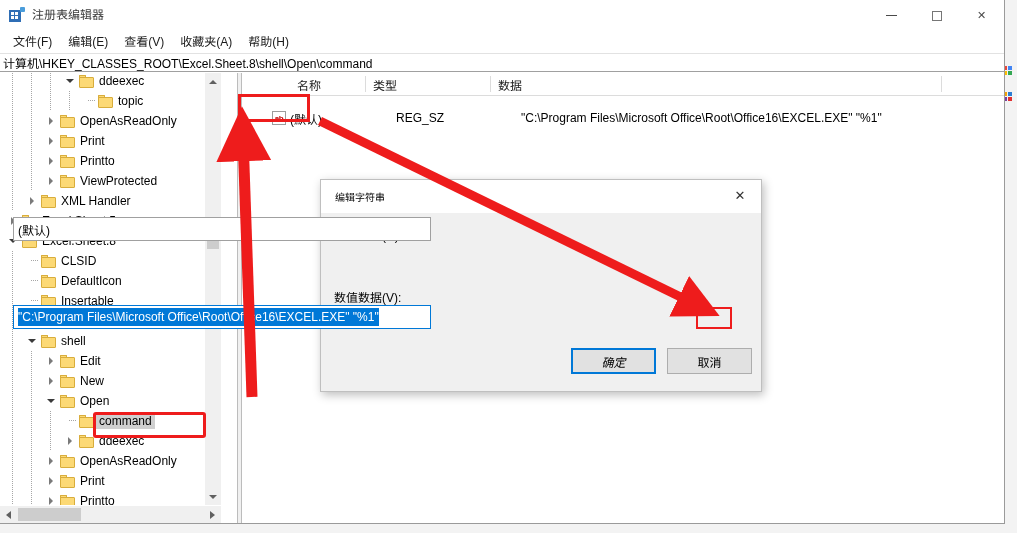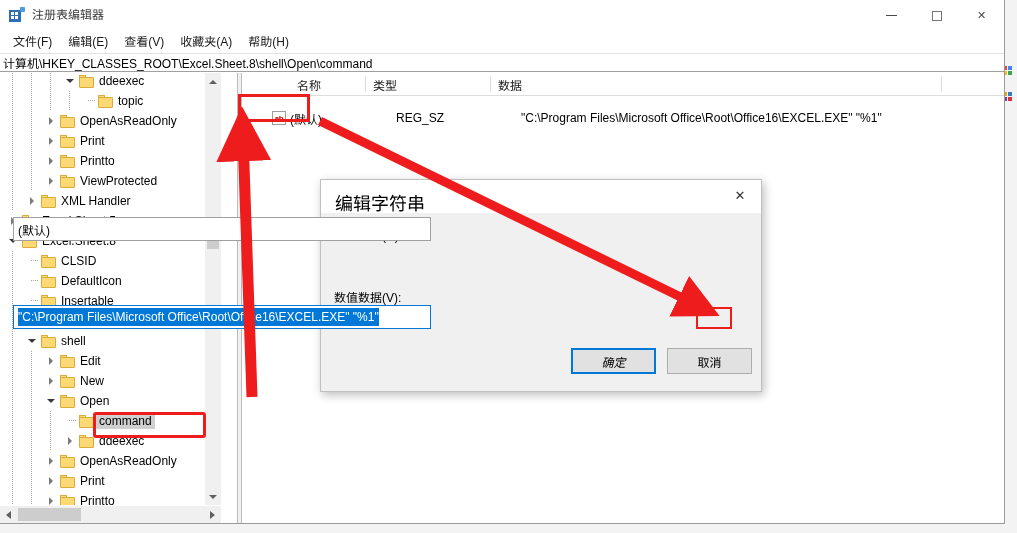--- a/index.html
+++ b/index.html
@@ -84,21 +84,21 @@
   .lrow{position:absolute;left:0;top:22px;width:100%;height:22px;}
   .lcell{position:absolute;top:12px;height:22px;display:flex;align-items:center;font-size:12px;color:#000;white-space:nowrap;margin-left:23px;}
   .ab-icon{width:14px;height:14px;position:relative;flex:none;margin-right:4px;}
   .ab-icon .pg{position:absolute;inset:0;border:1px solid #9d9d9d;background:#fff;box-sizing:border-box;}
   .ab-icon .tx{position:absolute;left:0;top:0;width:14px;height:14px;display:flex;align-items:center;justify-content:center;
     font-size:8px;font-weight:bold;color:#c00000;font-family:"Liberation Sans",sans-serif;letter-spacing:-0.3px;}
   
   #dialog{position:absolute;left:320px;top:179px;width:442px;height:213px;background:#f0f0f0;
     border:1px solid #bfbfbf;box-sizing:border-box;box-shadow:2px 3px 9px rgba(0,0,0,0.26);}
   #dlg-title{position:absolute;left:0;top:0;width:100%;height:33px;background:#ffffff;}
-  #dlg-title-text{position:absolute;left:14px;top:9px;font-size:18px;color:#000;}
+  #dlg-title-text{position:absolute;left:14px;top:9px;font-size:10px;color:#000;}
   #dlg-close{position:absolute;right:0;top:0;width:42px;height:31px;display:flex;align-items:center;justify-content:center;color:#333;font-size:13px;}
   .dlg-label{position:absolute;font-size:12px;color:#000;}
   .dlg-input{position:absolute;box-sizing:border-box;background:#fff;border:1px solid #a0a0a0;
     display:flex;align-items:center;padding-left:4px;font-size:12px;color:#000;white-space:nowrap;overflow:hidden;}
   #inp-name{left:13px;top:217px;width:418px;height:24px;}
   #inp-data{left:13px;top:305px;width:418px;height:24px;border-color:#0078d7;}
   #inp-data .sel{background:#0078d7;color:#fff;padding:2px 0;}
   .dlg-btn{position:absolute;height:26px;box-sizing:border-box;background:#e1e1e1;border:1px solid #adadad;
     display:flex;align-items:center;justify-content:center;font-size:12px;color:#000;}
   .dlg-btn.primary{border:2px solid #0078d7;background:#e1e1e1;}

